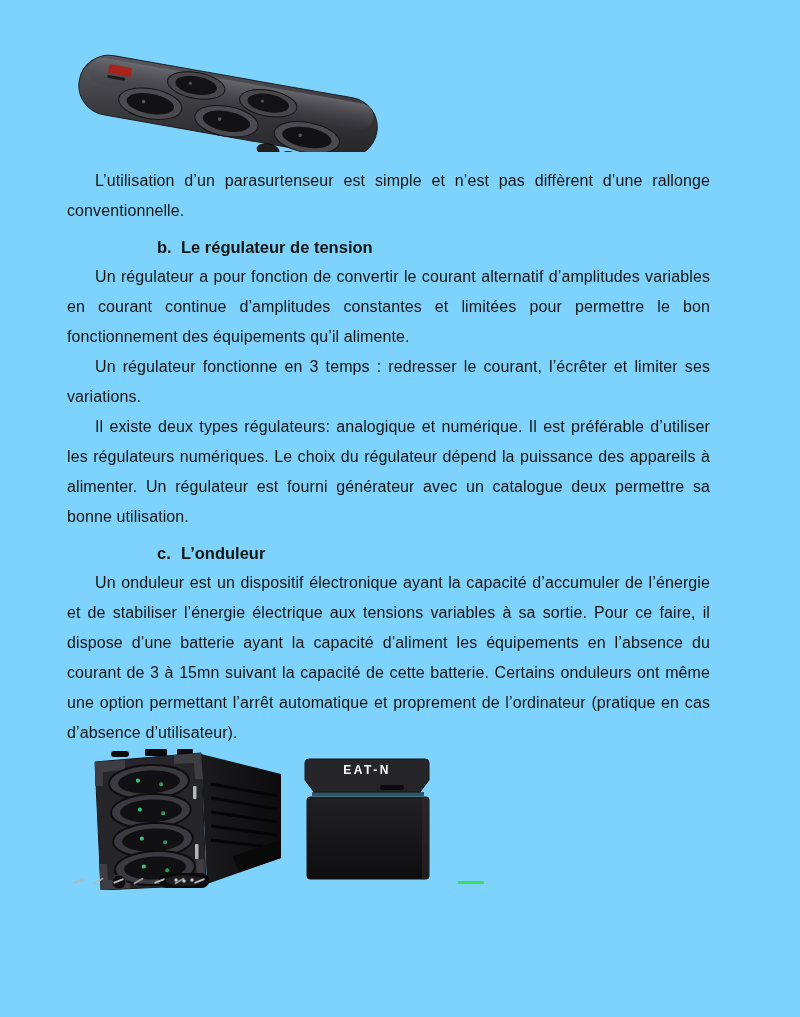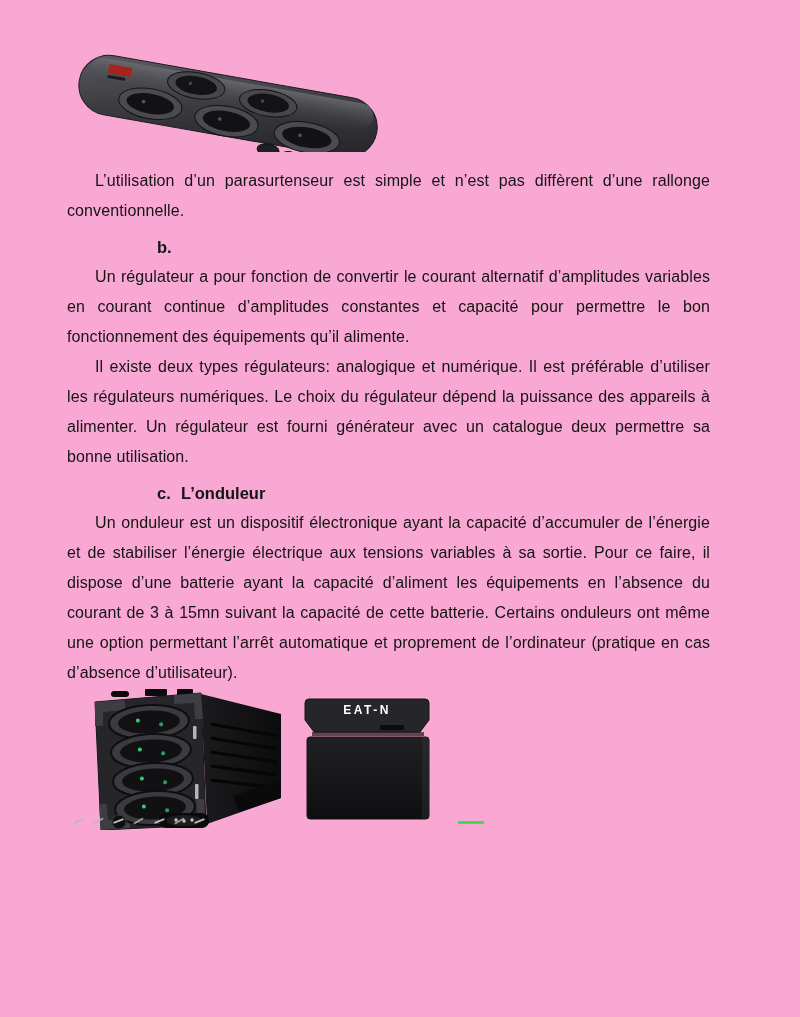--- a/index.html
+++ b/index.html
@@ -1,20 +1,20 @@
 <!DOCTYPE html>
 <html lang="fr"><head>
 <meta charset="utf-8">
 <style>
   html,body{margin:0;padding:0;background:#e8e8e8;}
   .page{
     position:relative;
     width:800px;height:1017px;
     margin:0 auto;
-    background:#f9a8d4;
+    background:#7dd3fc;
     font-family:"Liberation Sans", sans-serif;
     color:#141414;
     overflow:hidden;
   }
   .content{
     position:absolute;
     left:67px; top:40px;
     width:643px;
   }
   
@@ -120,23 +120,25 @@
             <circle cx="229" cy="86" r="1.4" fill="#7da45a"></circle>
           </g>
         </g>
       </svg>
     </div>
 
     <p class="para">L’utilisation d’un parasurtenseur est simple et n’est pas diffèrent d’une rallonge conventionnelle.</p>
 
     <h3 class="heading">
       <span class="marker">b.</span>
+      <span class="title">Le régulateur de tension</span>
     </h3>
 
-    <p class="para">Un régulateur a pour fonction de convertir le courant alternatif d’amplitudes variables en courant continue d’amplitudes constantes et capacité pour permettre le bon fonctionnement des équipements qu’il alimente.</p>
+    <p class="para">Un régulateur a pour fonction de convertir le courant alternatif d’amplitudes variables en courant continue d’amplitudes constantes et limitées pour permettre le bon fonctionnement des équipements qu’il alimente.</p>
+    <p class="para">Un régulateur fonctionne en 3 temps : redresser le courant, l’écrêter et limiter ses variations.</p>
     <p class="para">Il existe deux types régulateurs: analogique et numérique. Il est préférable d’utiliser les régulateurs numériques. Le choix du régulateur dépend la puissance des appareils à alimenter. Un régulateur est fourni générateur avec un catalogue deux permettre sa bonne utilisation.</p>
 
     <h3 class="heading">
       <span class="marker">c.</span>
       <span class="title">L’onduleur</span>
     </h3>
 
     <p class="para">Un onduleur est un dispositif électronique ayant la capacité d’accumuler de l’énergie et de stabiliser l’énergie électrique aux tensions variables à sa sortie. Pour ce faire, il dispose d’une batterie ayant la capacité d’aliment les équipements en l’absence du courant de 3 à 15mn suivant la capacité de cette batterie. Certains onduleurs ont même une option permettant l’arrêt automatique et proprement de l’ordinateur (pratique en cas d’absence d’utilisateur).</p>
 
     <div class="fig-ups">

